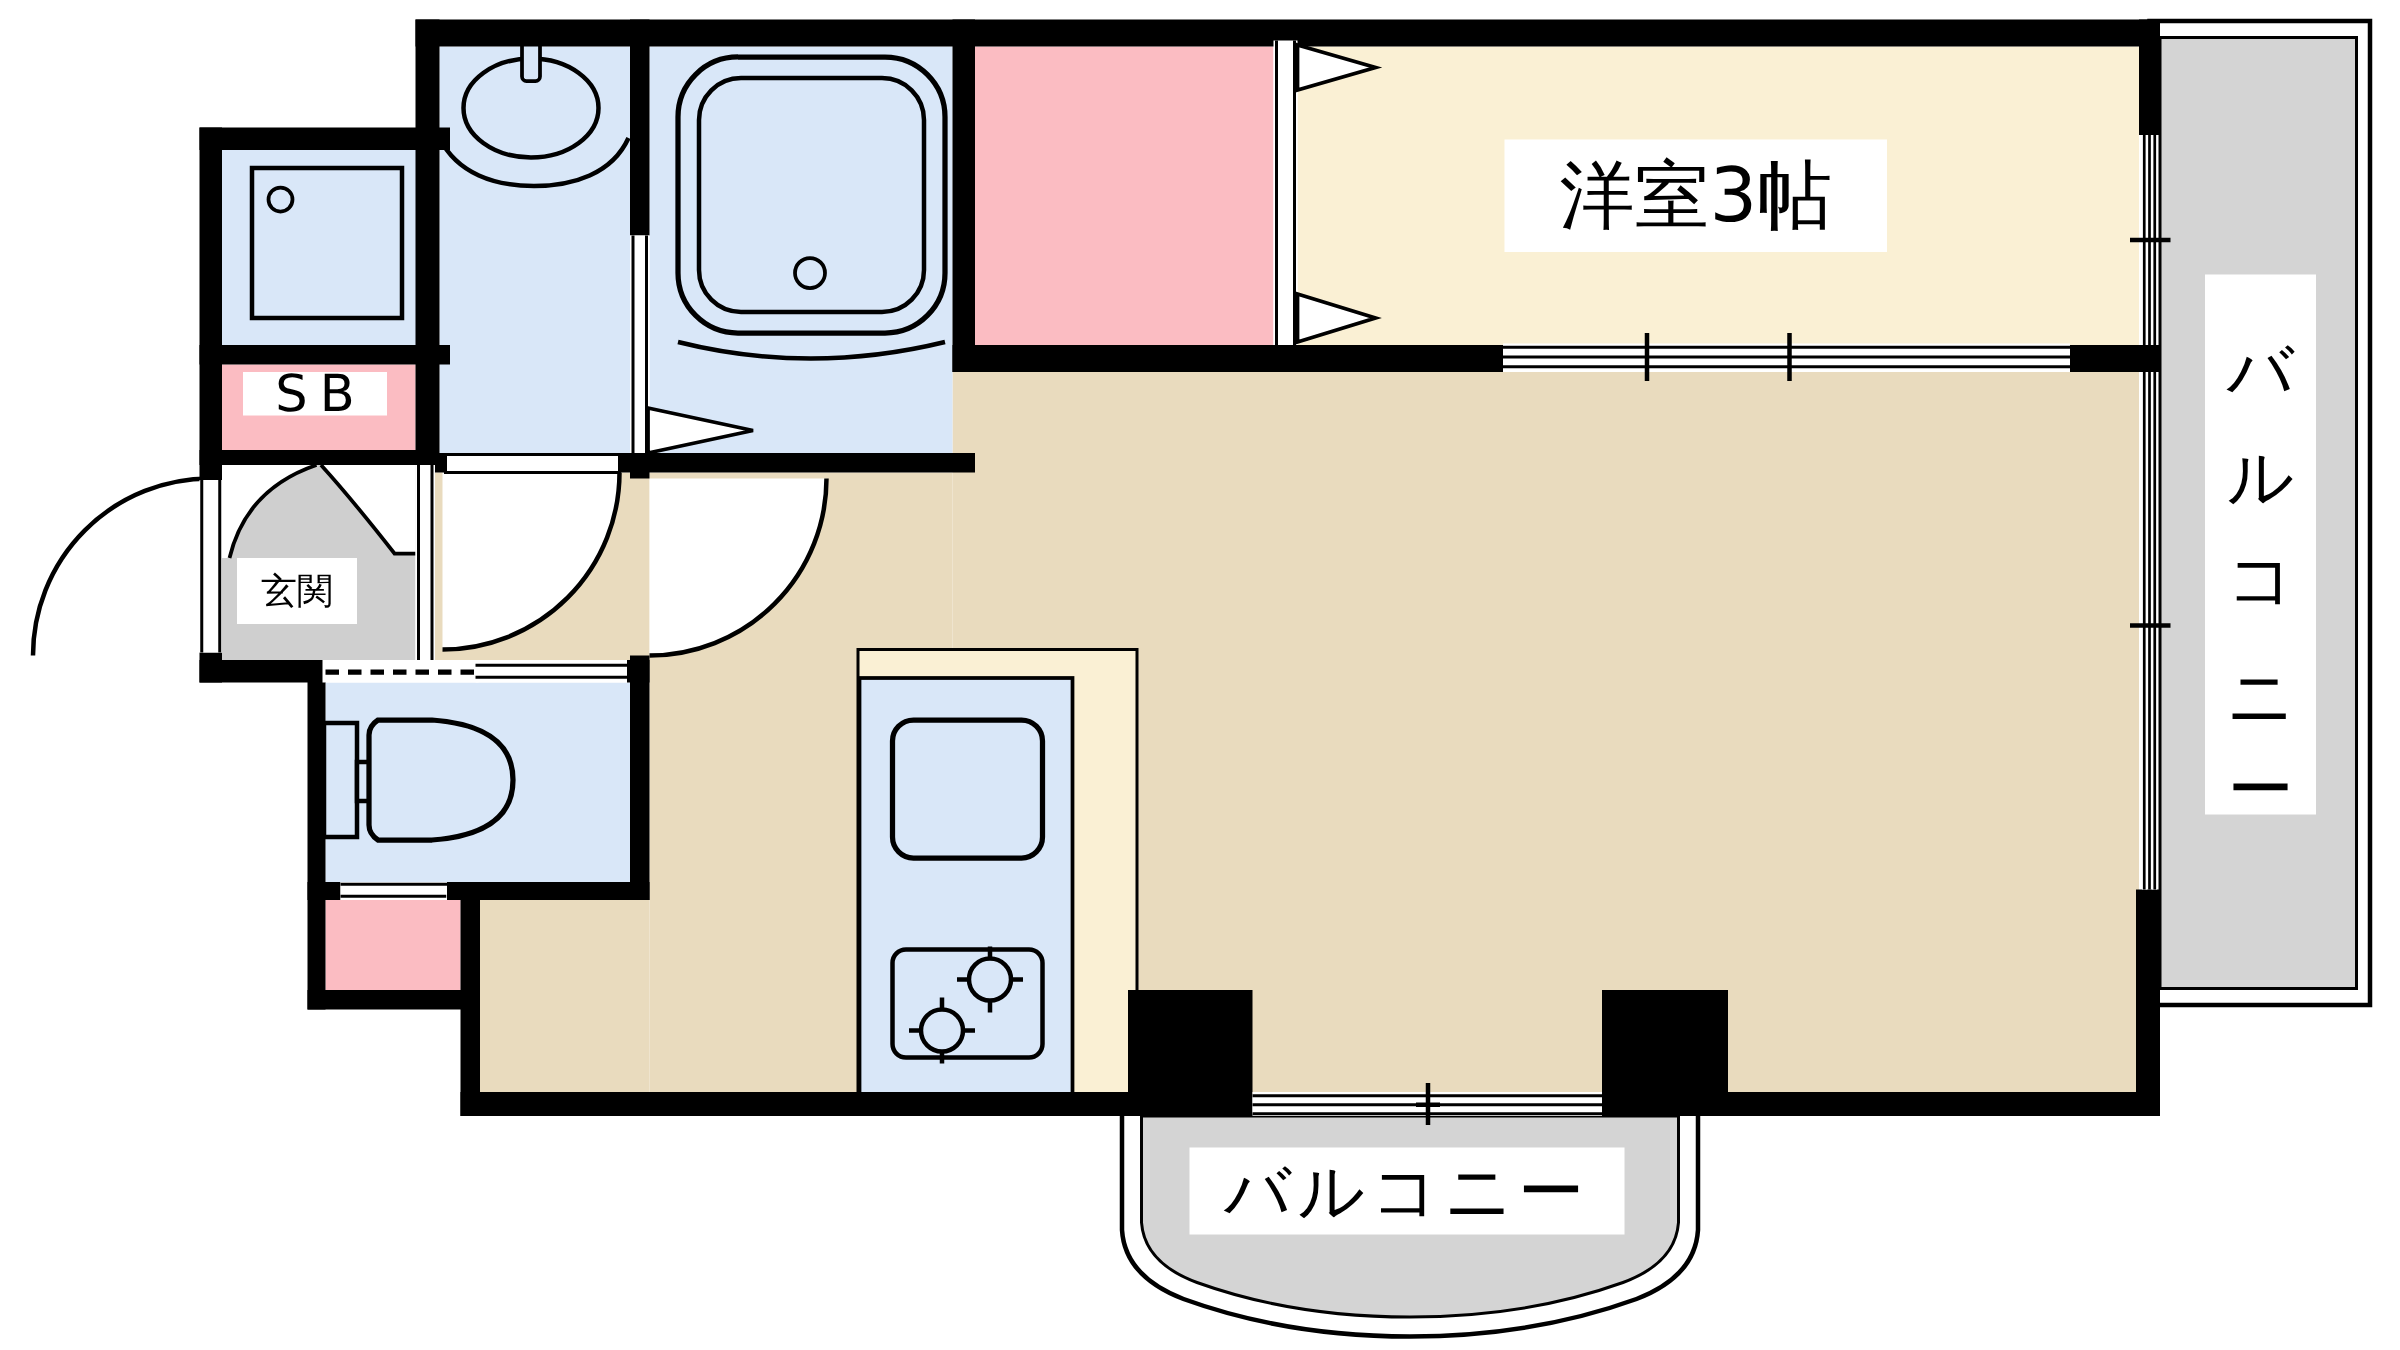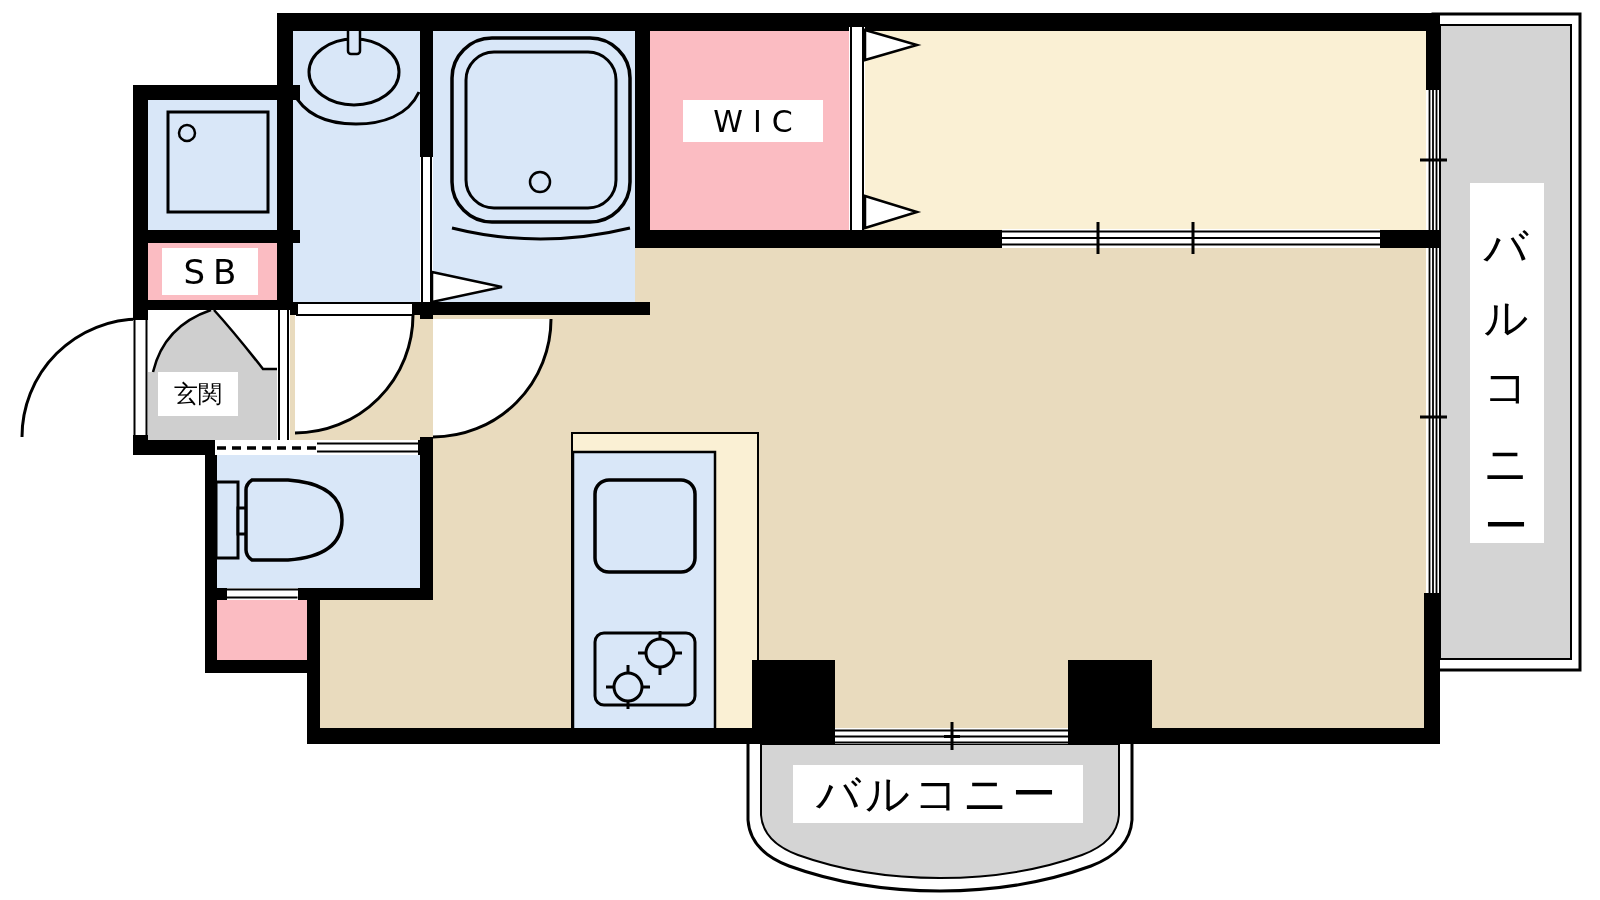--- a/index.html
+++ b/index.html
@@ -11,21 +11,21 @@
         font-family:"DejaVu Sans","Liberation Sans",sans-serif;}
   #plan svg{position:absolute;left:0;top:0;}
   .lbl{position:absolute;background:var(--label_bg);color:#000;display:flex;
        align-items:center;justify-content:center;white-space:nowrap;}
   .lbl-wic{left:683px;top:100px;width:130px;height:42px;font-size:30px;letter-spacing:10px;padding-left:10px;}
   .lbl-yo{left:1003px;top:93px;width:255px;height:75px;font-size:50px;}
   .lbl-ldk{left:930px;top:450px;width:332px;height:72px;font-size:50px;letter-spacing:6px;}
   .lbl-balb{left:793px;top:765px;width:290px;height:58px;font-size:44px;letter-spacing:4px;}
   .lbl-balr{left:1470px;top:183px;width:74px;height:360px;font-size:44px;
             writing-mode:vertical-rl;text-orientation:upright;letter-spacing:26px;}
-  .lbl-sb{left:162px;top:248px;width:88px;height:47px;font-size:34px;letter-spacing:8px;padding-left:8px;}
+  .lbl-sb{left:162px;top:248px;width:88px;height:29px;font-size:34px;letter-spacing:8px;padding-left:8px;}
   .lbl-gen{left:158px;top:372px;width:80px;height:44px;font-size:24px;}
 </style>
 </head>
 <body>
 
 <div id="plan">
 <svg width="1600" height="900" viewBox="0 0 1600 900">
 
   <g>
 
@@ -201,18 +201,18 @@
 
     <g>
       <rect x="835" y="728" width="233" height="16" fill="#fff"></rect>
       <path d="M835,730.5 H1068 M835,736.5 H1068 M835,742.5 H1068" stroke="var(--line)" stroke-width="2"></path>
       <path d="M952,722 V750" stroke="var(--line)" stroke-width="3"></path>
       <rect x="944" y="735" width="16" height="3" fill="var(--line)"></rect>
     </g>
   </g>
 </svg>
 
-  <div class="lbl lbl-wic">WIC</div>
+  <div class="lbl lbl-yo">洋室3帖</div>
   <div class="lbl lbl-balb">バルコニー</div>
   <div class="lbl lbl-balr">バルコニー</div>
   <div class="lbl lbl-sb">SB</div>
   <div class="lbl lbl-gen">玄関</div>
 </div>
 
 </body></html>

